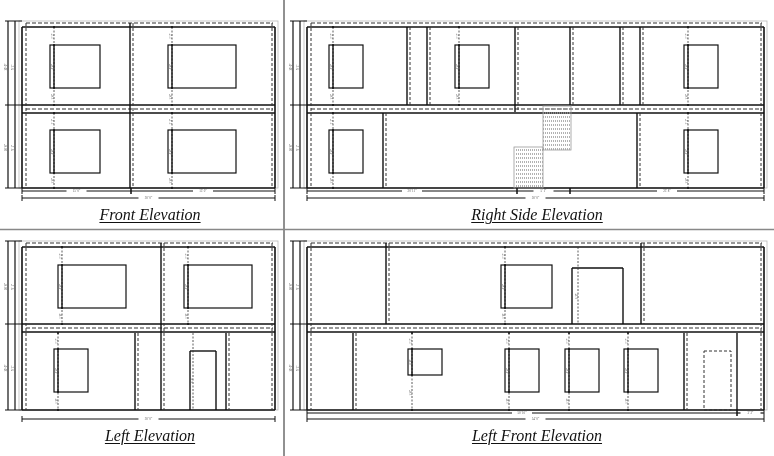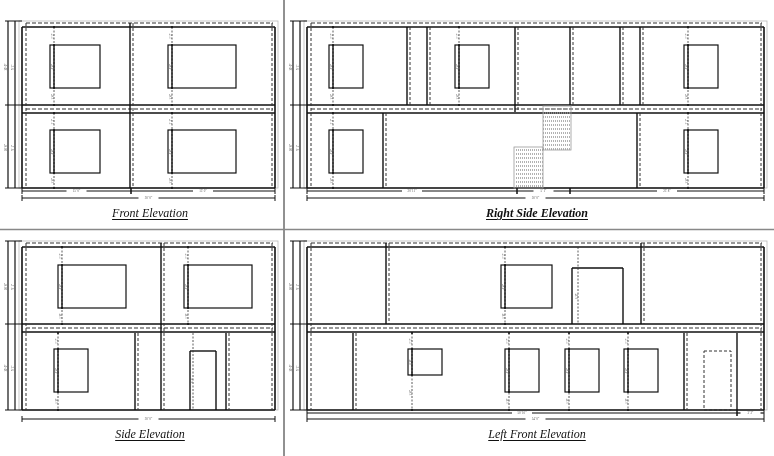--- a/index.html
+++ b/index.html
@@ -1,18 +1,18 @@
 <!DOCTYPE html>
 <html><head>
 <meta charset="utf-8">
 <style>
   html,body{margin:0;padding:0;background:#fff;}
   body{width:774px;height:456px;overflow:hidden;position:relative;font-family:"Liberation Serif",serif;}
   #canvas{position:absolute;left:0;top:0;}
-  .title{position:absolute;font-family:"Liberation Serif",serif;font-style:italic;font-size:12px;color:#111;text-decoration:underline;text-underline-offset:2px;white-space:nowrap;transform:translateX(-50%);}
+  .title{position:absolute;font-family:"Liberation Serif",serif;font-style:italic;font-size:16px;color:#111;text-decoration:underline;text-underline-offset:2px;white-space:nowrap;transform:translateX(-50%);}
   .dim{font-family:"Liberation Serif",serif;font-size:3.2px;fill:#555;}
 </style>
 </head>
 <body>
 
 <svg id="canvas" width="774" height="456" viewBox="0 0 774 456">
 
   <line x1="284" y1="0" x2="284" y2="456" stroke="#222" stroke-width="1"></line>
   <line x1="0" y1="229.5" x2="774" y2="229.5" stroke="#888" stroke-width="1.5"></line>
   <g id="drawings">
@@ -473,15 +473,15 @@
         <line x1="307" y1="419" x2="764" y2="419" stroke="#111111" stroke-width="1.2" stroke-dasharray="none"></line>
         <line x1="307" y1="416" x2="307" y2="422" stroke="#111111" stroke-width="1" stroke-dasharray="none"></line>
         <line x1="764" y1="416" x2="764" y2="422" stroke="#111111" stroke-width="1" stroke-dasharray="none"></line>
         <rect x="525.5" y="417" width="20" height="4" fill="#fff"></rect>
         <text x="535.5" y="420.2" class="dim" text-anchor="middle">54' 0"</text>
       </g>
     </g>
 </svg>
 
 <div class="title" style="left:150px;top:206px;">Front Elevation</div>
-<div class="title" style="left:537px;top:206px;font-weight:bold;">Right Side Elevation</div>
-<div class="title" style="left:150px;top:427px;">Side Elevation</div>
+<div class="title" style="left:537px;top:206px;">Right Side Elevation</div>
+<div class="title" style="left:150px;top:427px;">Left Elevation</div>
 <div class="title" style="left:537px;top:427px;">Left Front Elevation</div>
 
 </body></html>

